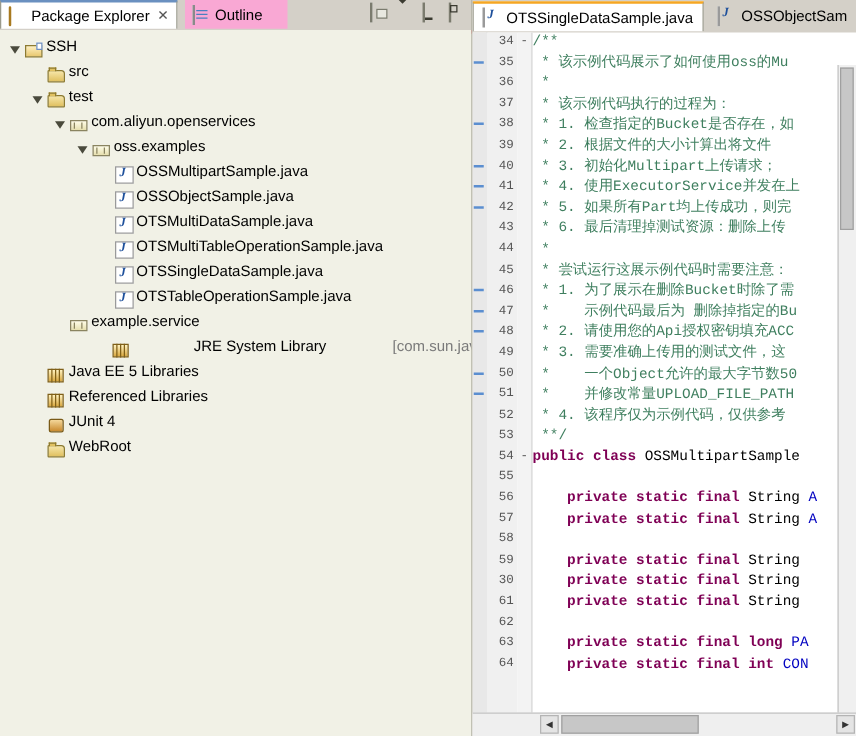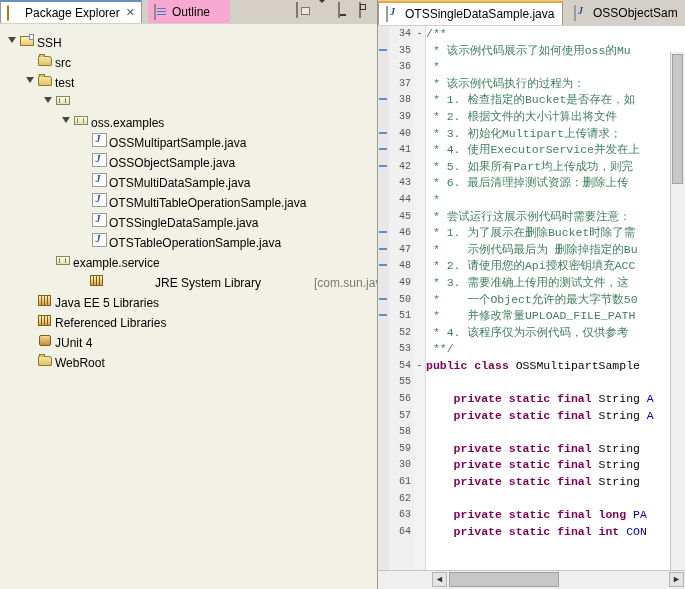--- a/index.html
+++ b/index.html
@@ -165,21 +165,21 @@
     position: absolute;
     left: 0; top: 24px;
     right: 0; bottom: 0;
     background: #f1f1e6;
     padding-top: 6px;
     overflow: hidden;
   }
   .node {
     height: 20px;
     display: flex;
-    align-items: flex-end;
+    align-items: flex-start;
     font-size: 12px;
     color: #000;
     white-space: nowrap;
     position: relative;
   }
   .twisty {
     width: 12px;
     height: 20px;
     display: inline-flex;
     align-items: center;
@@ -567,20 +567,21 @@
           </span>
           <span class="lbl">test</span>
         </div>
         <div class="node" style="padding-left: 42px;">
           <span class="twisty open">
             <i></i>
           </span>
           <span class="nico">
             <span class="ic-pkg"></span>
           </span>
+          <span class="lbl">com.aliyun.openservices</span>
         </div>
         <div class="node" style="padding-left: 60px;">
           <span class="twisty open">
             <i></i>
           </span>
           <span class="nico">
             <span class="ic-pkg"></span>
           </span>
           <span class="lbl">oss.examples</span>
         </div>

